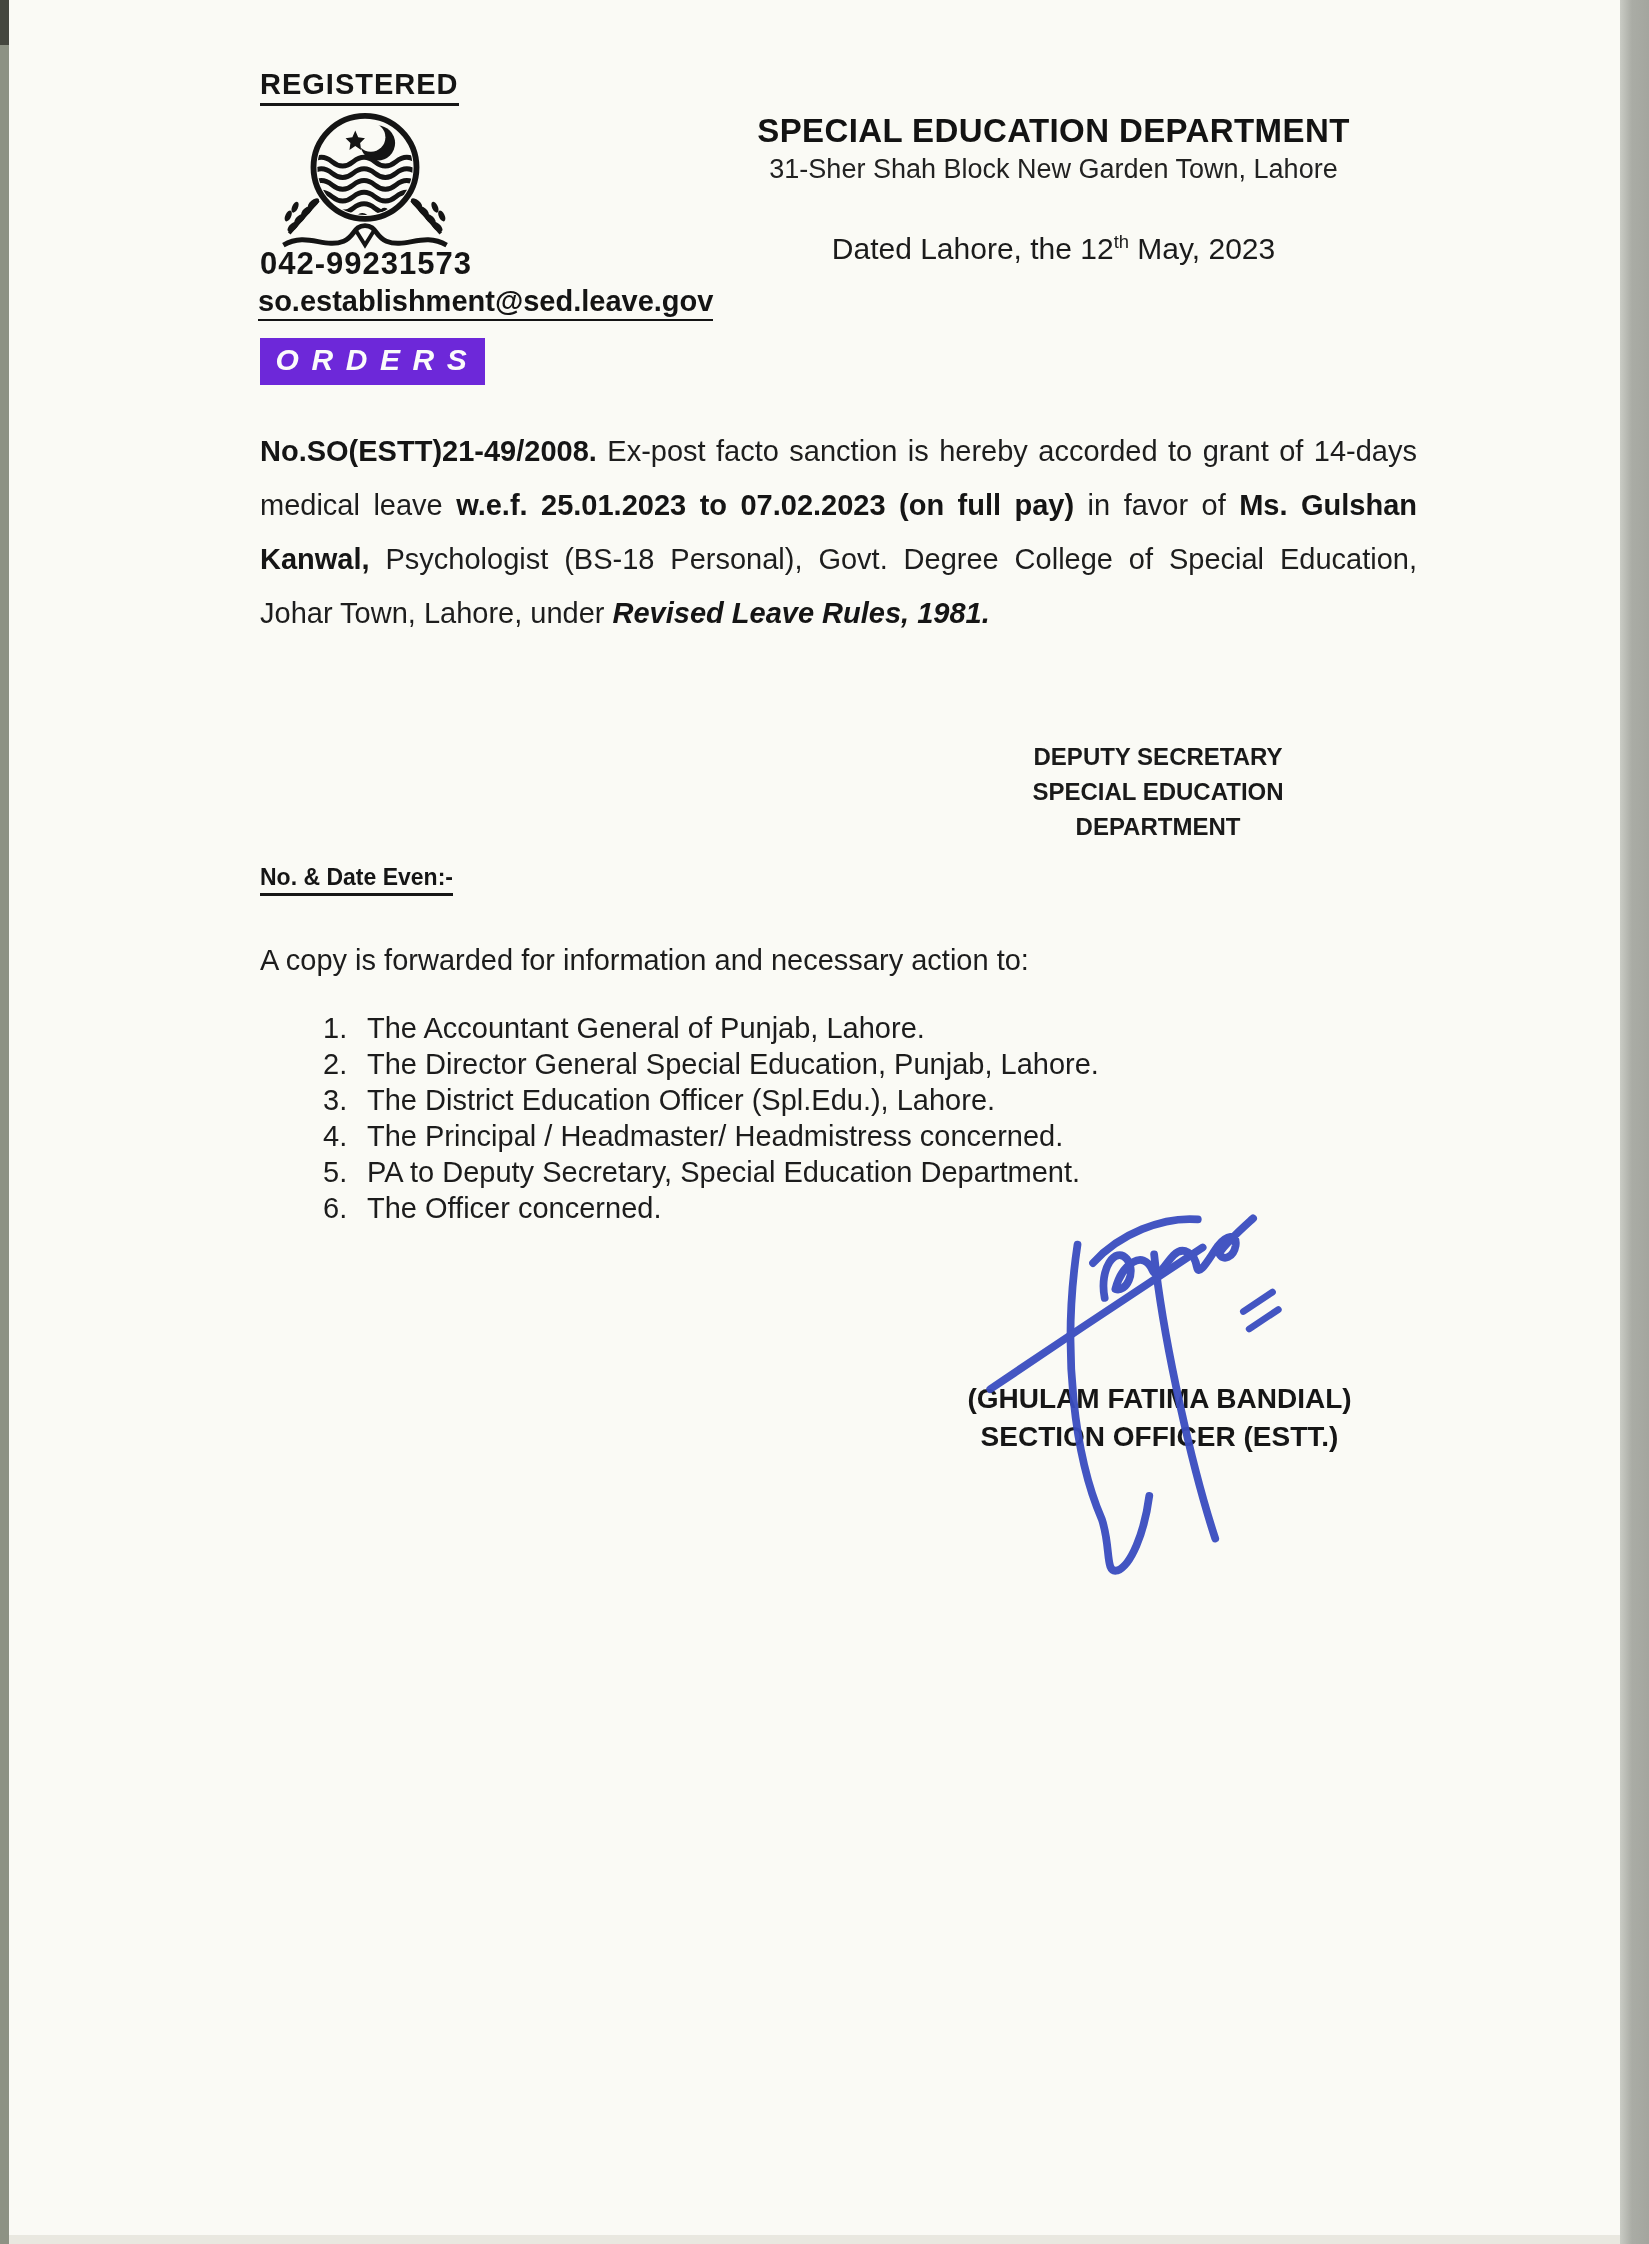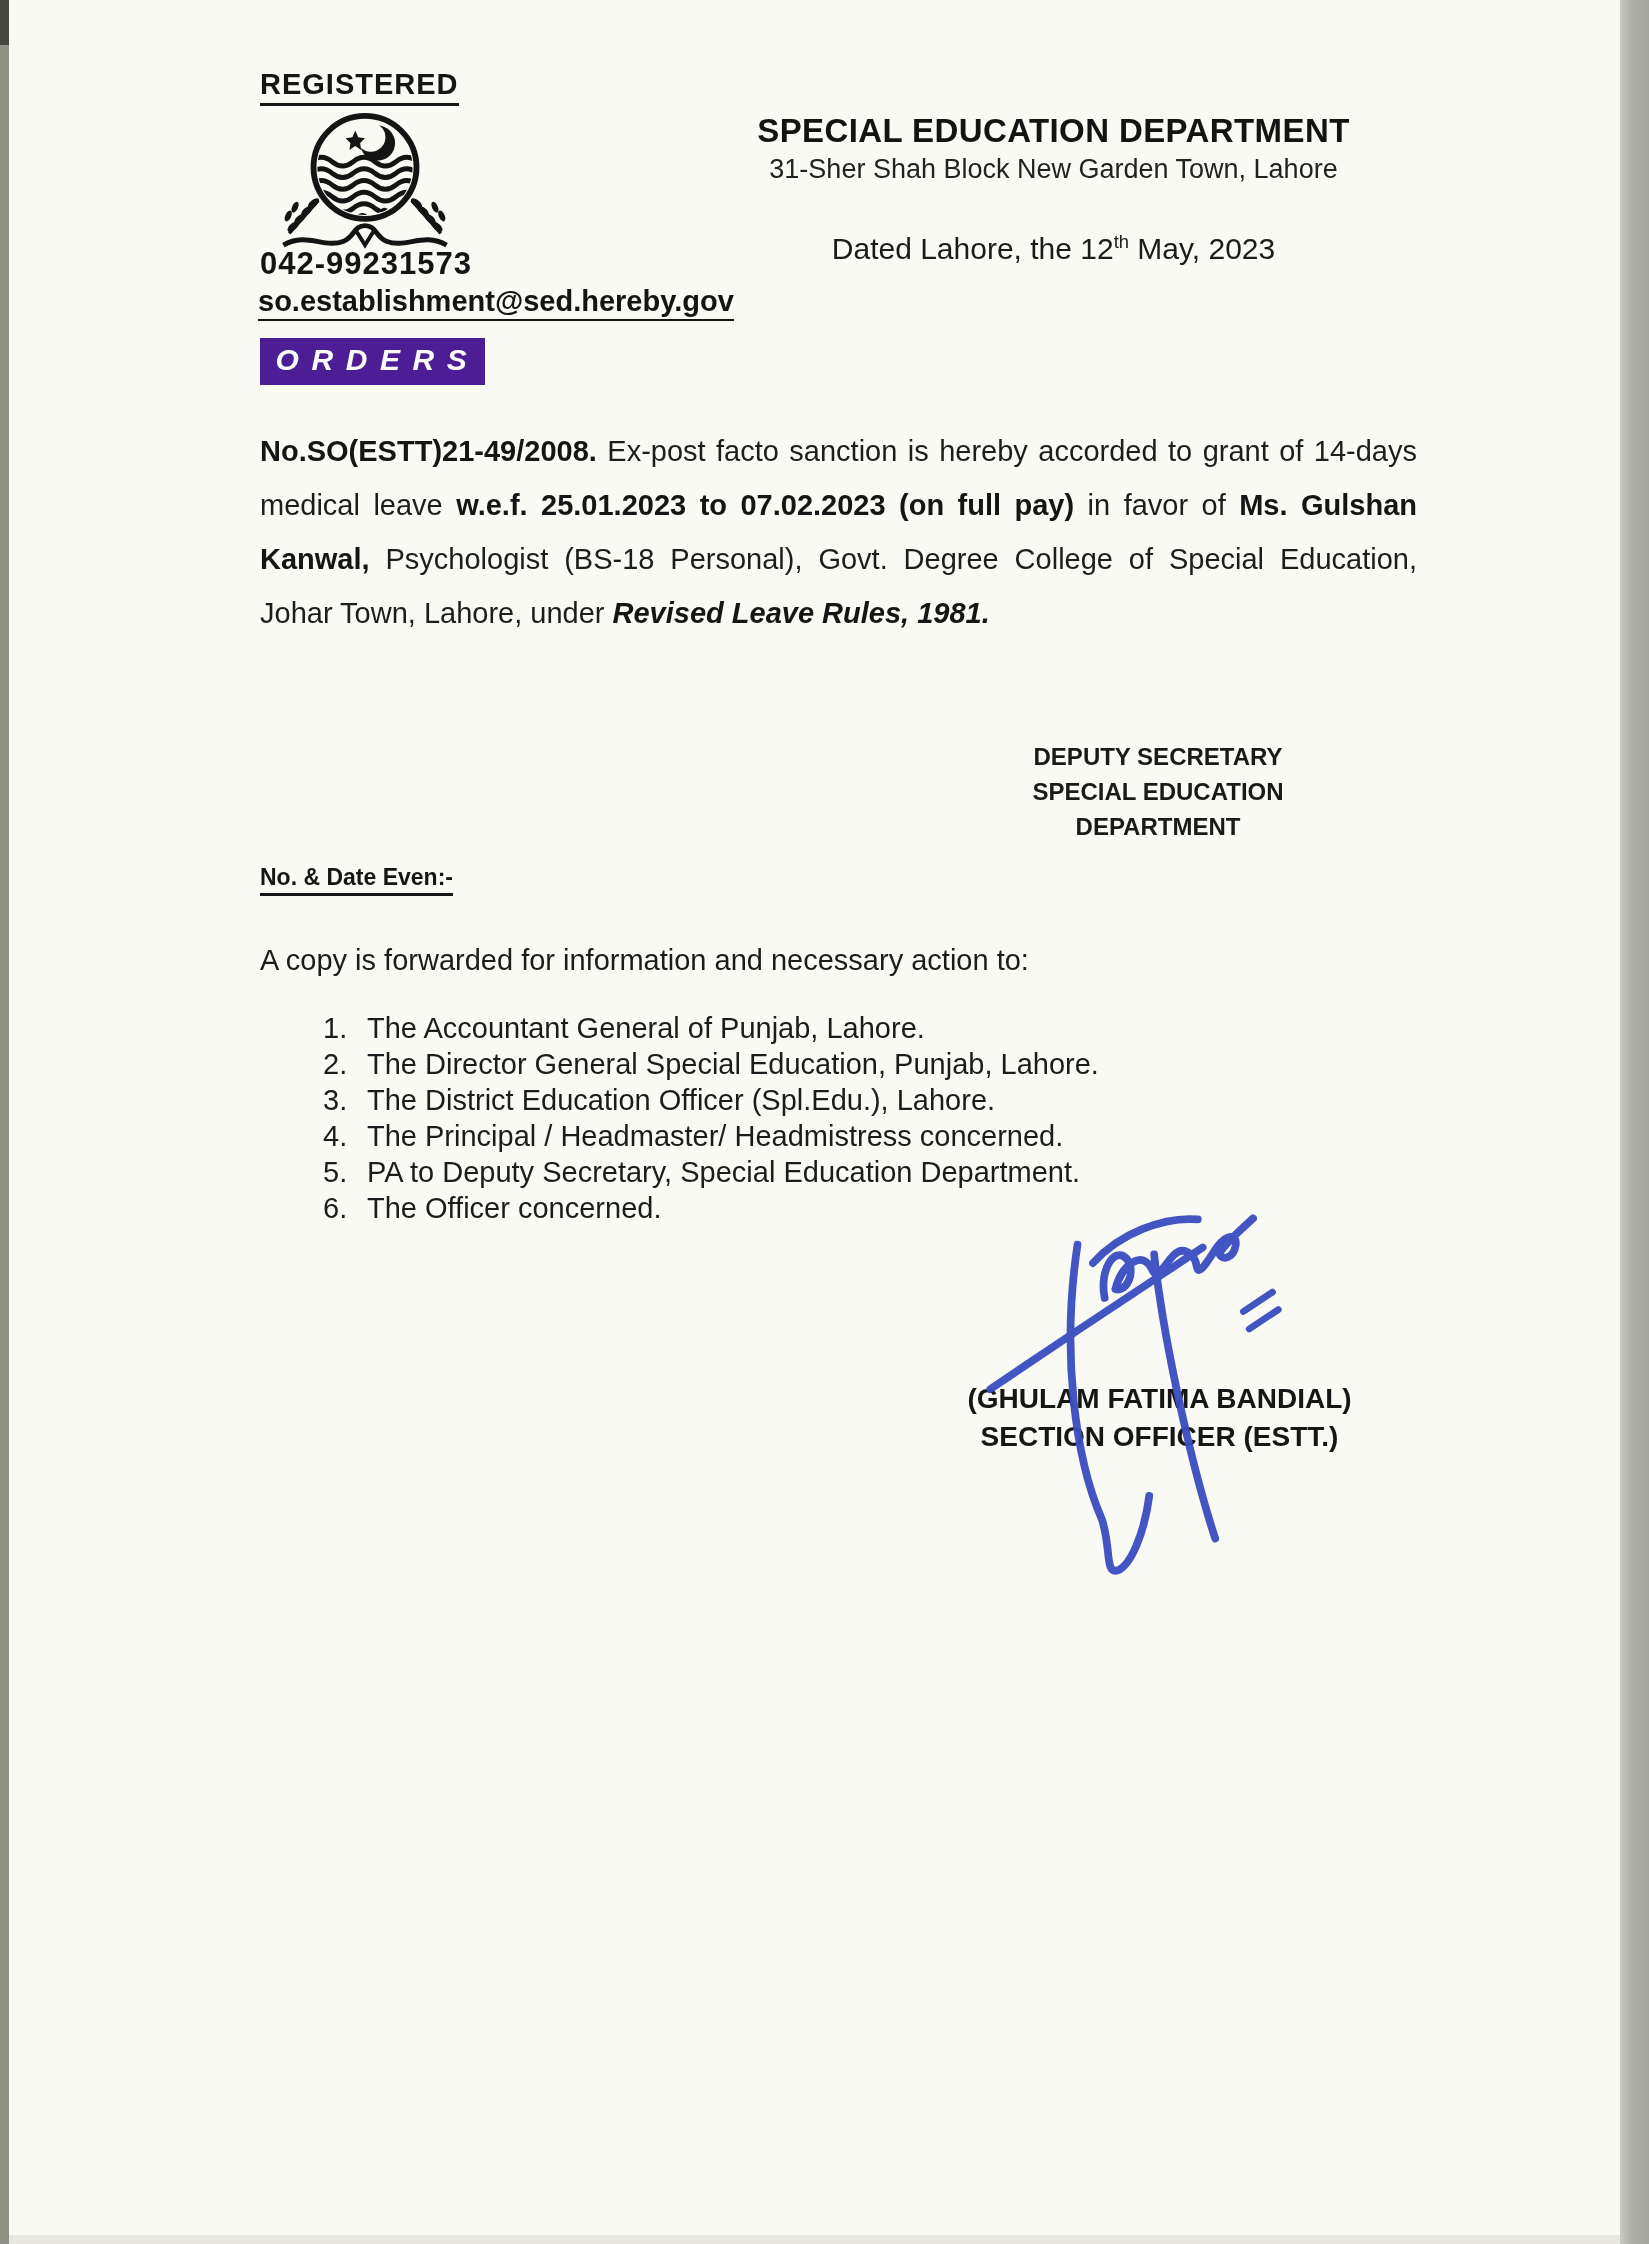--- a/index.html
+++ b/index.html
@@ -37,21 +37,21 @@
   .header-right{left:670px;top:95px;width:767px;text-align:center;}
   .hr-line1{font-size:33px;font-weight:bold;letter-spacing:0.4px;color:#131313;}
   .hr-line2{font-size:33px;font-weight:bold;letter-spacing:0.4px;color:#131313;margin-top:17px;}
   .hr-line3{font-size:27px;color:#222;margin-top:3.9px;text-align:center;}
   .date-line{font-size:30px;color:#1b1b1b;margin-top:46px;}
   .date-line sup{font-size:18.4px;}
 
   
   .orders-wrap{left:260px;top:343px;border-bottom:3.9px solid #242424;padding-bottom:2.9px;}
   .orders-box{
-    background:#4c1d95;color:#fbfbfb;
+    background:#6d28d9;color:#fbfbfb;
     font-size:30px;font-weight:bold;font-style:italic;
     letter-spacing:12.6px;padding:4.9px 5.8px 8.7px 15.5px;
   }
 
   
   .order-body{
     left:260px;top:424px;width:1157px;
     font-size:29px;line-height:54px;text-align:justify;color:#1d1d1d;
   }
   .b{font-weight:bold;color:#151515;}
@@ -144,21 +144,21 @@
     </g>
 
     <g fill="none" stroke="#141414" stroke-width="5">
       <path d="M22,142 C46,128 64,146 84,138 C96,133 94,122 106,122 C118,122 116,133 128,138 C148,146 166,128 190,142"></path>
       <path d="M96,126 l10,16 l10,-16" stroke-width="4"></path>
     </g>
   </svg>
 </div>
 
 <div class="abs phone">042-99231573</div>
-<div class="abs email">so.establishment@sed.hereby.gov</div>
+<div class="abs email">so.establishment@sed.leave.gov</div>
 
 <div class="abs header-right">
   <div class="hr-line2">SPECIAL EDUCATION DEPARTMENT</div>
   <div class="hr-line3">31-Sher Shah Block New Garden Town, Lahore</div>
   <div class="date-line"><span>Dated Lahore, the 12</span><sup>th</sup><span> May, 2023</span></div>
 </div>
 
 <div class="abs orders-wrap">
   <span class="orders-box">ORDERS</span>
 </div>

